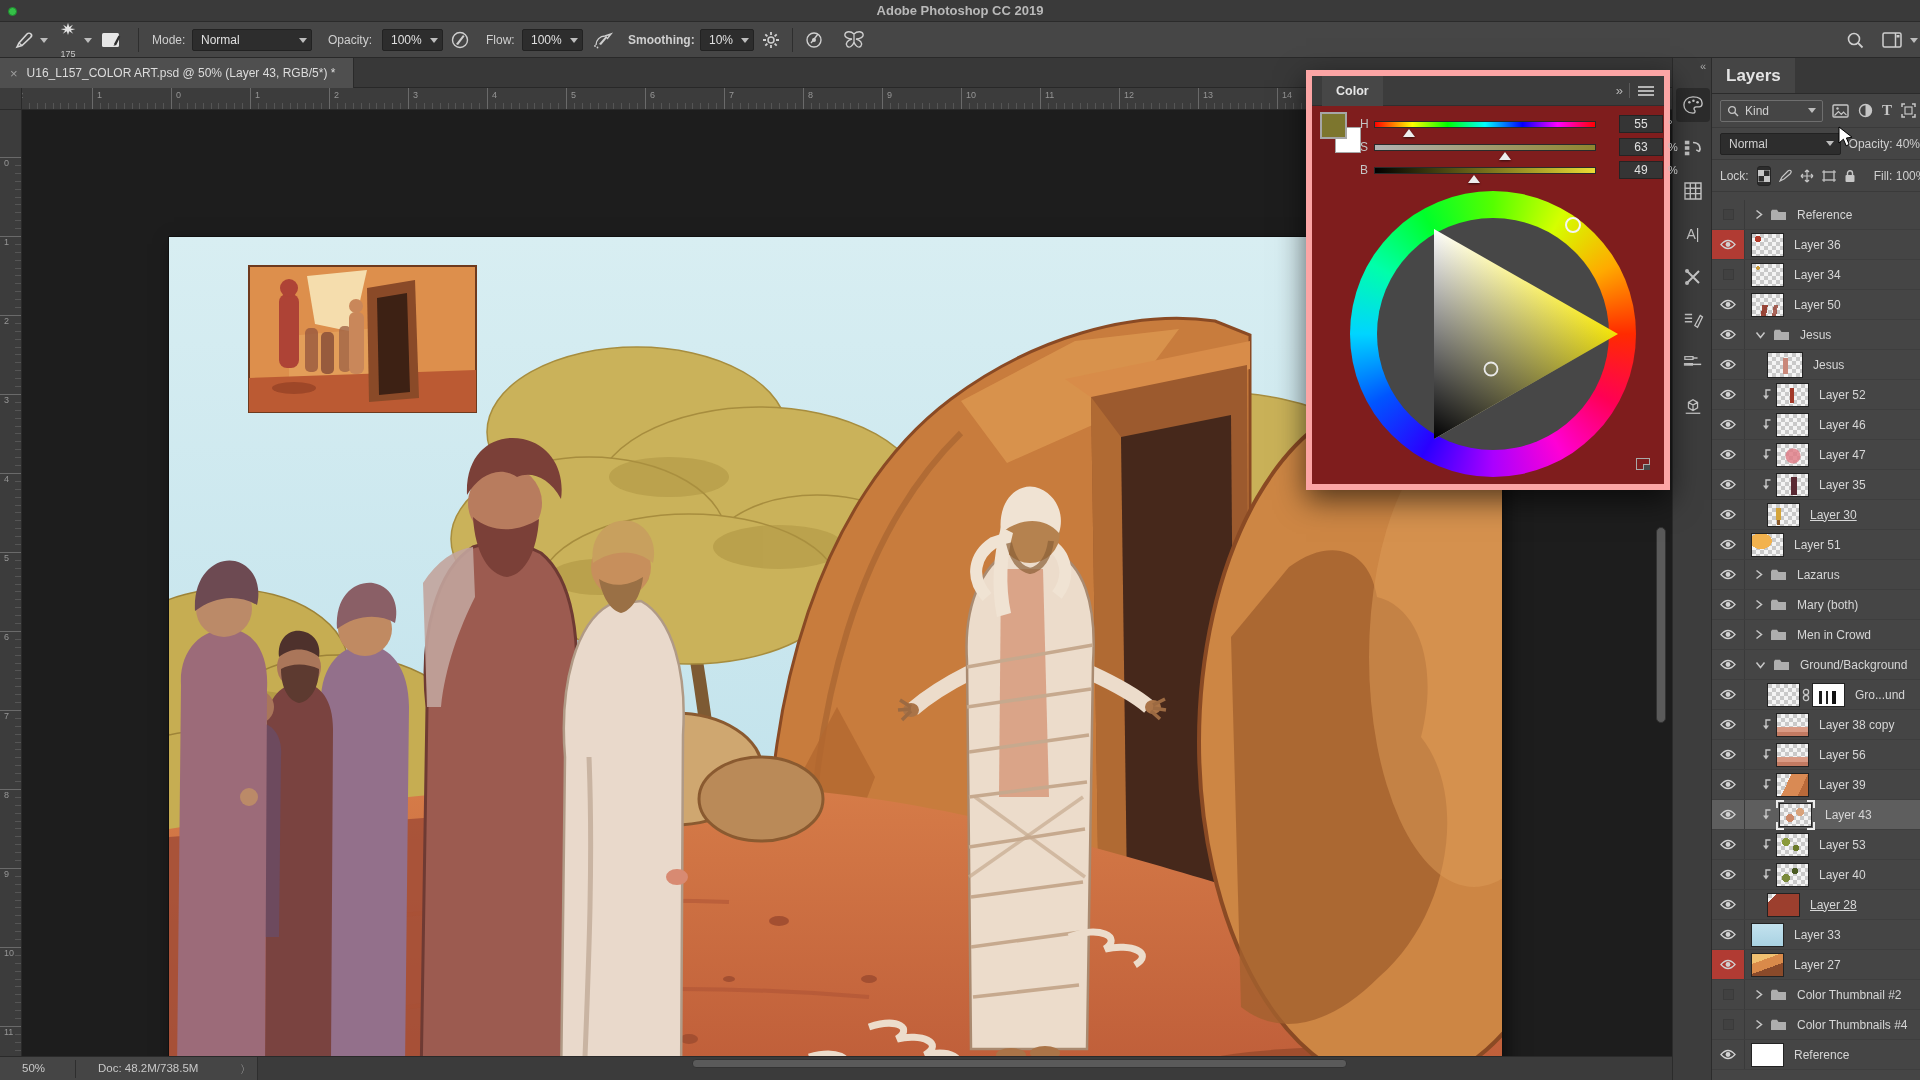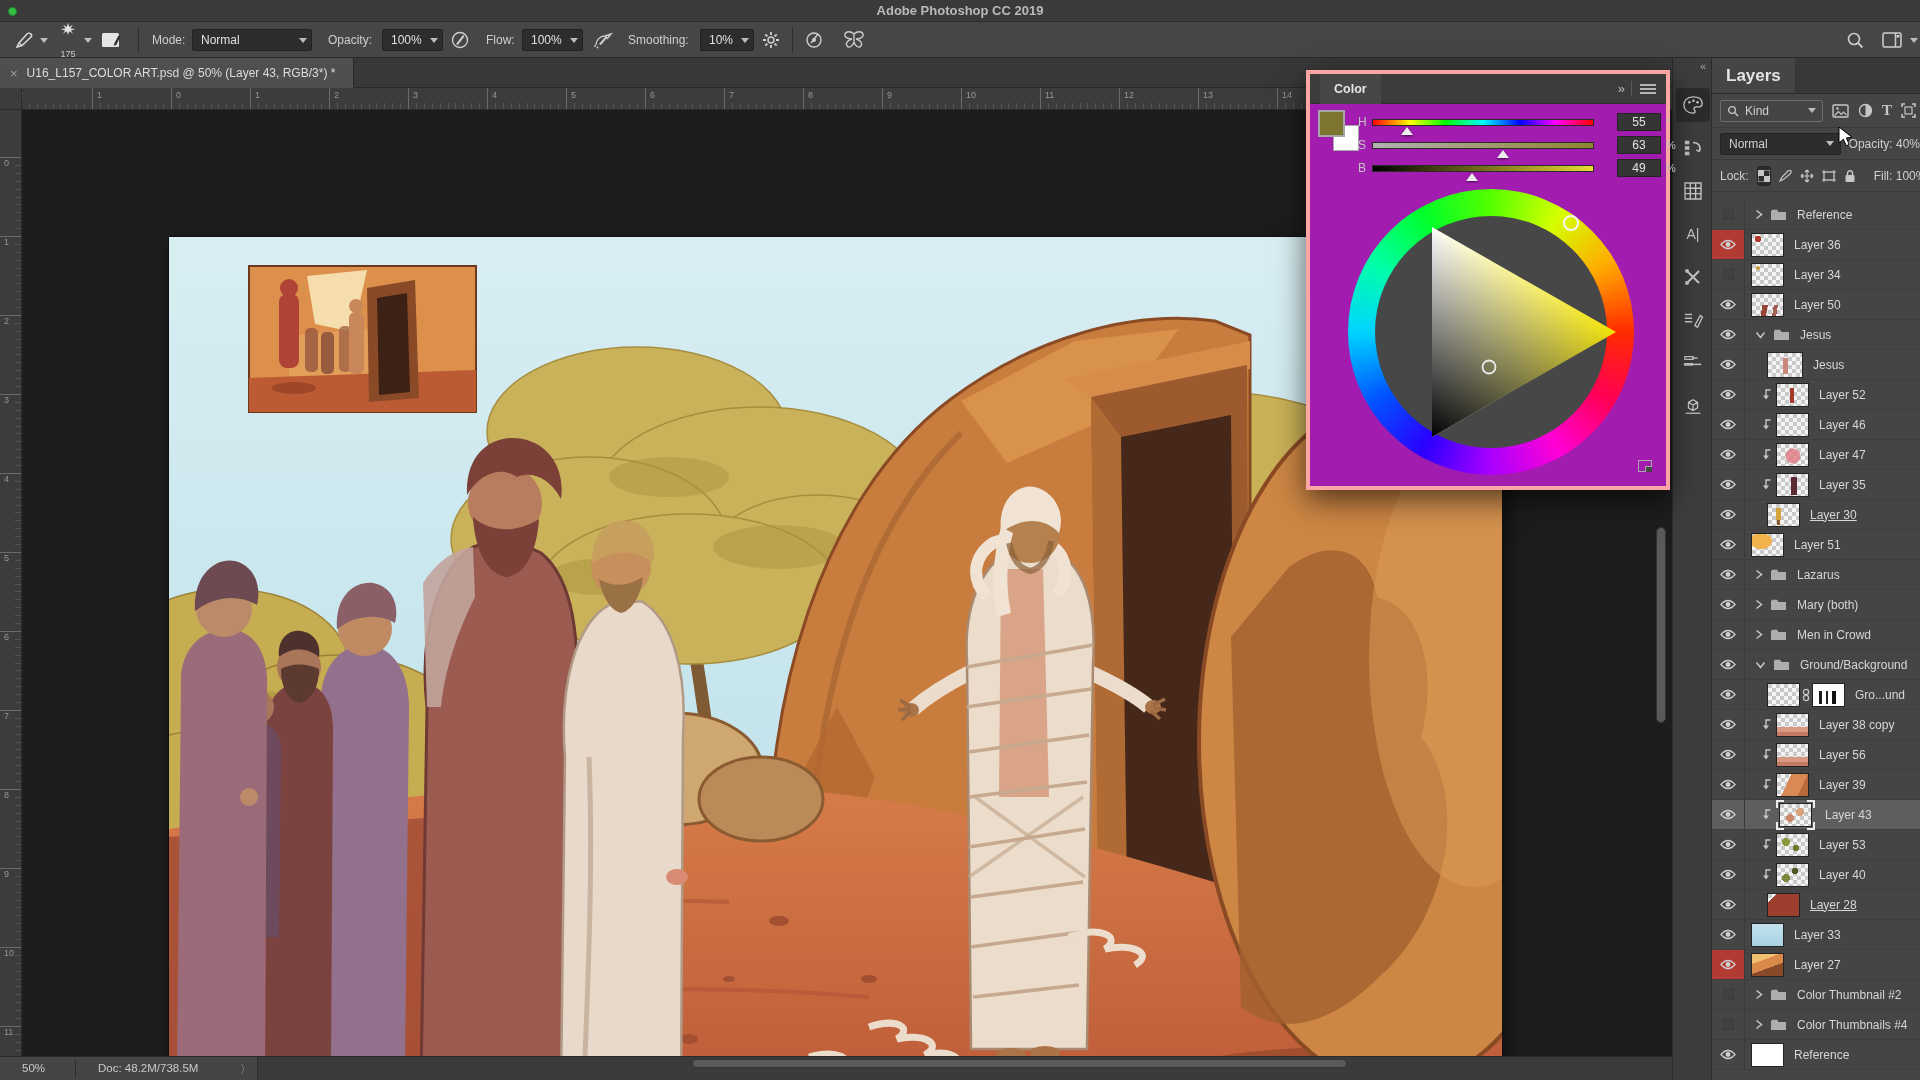--- a/index.html
+++ b/index.html
@@ -130,22 +130,22 @@
   .th-spots{background:radial-gradient(circle 4px at 10px 14px,#cc8a6a 0 4px,transparent 4px),radial-gradient(circle 4px at 20px 8px,#d9a27a 0 4px,transparent 4px),repeating-conic-gradient(#f4f4f4 0 25%,#c9c9c9 0 50%) 0 0/8px 8px;}
   .th-green{background:radial-gradient(circle 4px at 9px 8px,#8a9a3a 0 4px,transparent 4px),radial-gradient(circle 3px at 19px 14px,#6a7a2a 0 3px,transparent 3px),repeating-conic-gradient(#f4f4f4 0 25%,#c9c9c9 0 50%) 0 0/8px 8px;}
   .th-green2{background:radial-gradient(circle 4px at 9px 14px,#7a8a3a 0 4px,transparent 4px),radial-gradient(circle 3px at 18px 7px,#4a5a22 0 3px,transparent 3px),repeating-conic-gradient(#f4f4f4 0 25%,#c9c9c9 0 50%) 0 0/8px 8px;}
   .th-red-art{background:linear-gradient(135deg,rgba(0,0,0,0) 0 16%,#9c3f2e 16%),repeating-conic-gradient(#f4f4f4 0 25%,#c9c9c9 0 50%) 0 0/8px 8px;}
   .th-sky{background:linear-gradient(#c3e2ee,#a9d2e2);}
   .th-art{background:linear-gradient(160deg,#f0c070 0 30%,#d98a4a 30% 60%,#8a4a2a 60%);}
   .th-white{background:#fff;}
   .th-mask{background:linear-gradient(90deg,transparent 0 6px,#1a1a1a 6px 9px,transparent 9px 13px,#222 13px 15px,transparent 15px 19px,#111 19px 23px,transparent 23px) 0 7px/33px 13px no-repeat,#fff;}
 
   
-  #color-panel{position:absolute;left:1306px;top:70px;width:364px;height:420px;background:#a21caf;
-    border:4px solid #fca5a5;box-shadow:0 10px 28px rgba(0,0,0,.6);z-index:50;color:#cfcfcf;font-size:12px;}
+  #color-panel{position:absolute;left:1306px;top:70px;width:364px;height:420px;background:#7f1d1d;
+    border:6px solid #fca5a5;box-shadow:0 10px 28px rgba(0,0,0,.6);z-index:50;color:#cfcfcf;font-size:12px;}
   #cp-header{height:30px;background:#3c3c3c;border-bottom:1px solid #2f2f2f;position:relative;}
   #cp-tab{position:absolute;left:10px;top:0;height:30px;display:flex;align-items:center;background:#474747;
     padding:0 14px;font-weight:bold;color:#e6e6e6;font-size:12.5px;}
   #cp-collapse{position:absolute;right:42px;top:7px;color:#b5b5b5;font-size:13px;letter-spacing:-1px;}
   #cp-hr{position:absolute;right:34px;top:7px;width:1px;height:15px;background:#5a5a5a;}
   #cp-menu{position:absolute;right:10px;top:10px;width:16px;height:10px;
     border-top:2px solid #b5b5b5;border-bottom:2px solid #b5b5b5;}
   #cp-menu::after{content:"";display:block;height:2px;background:#b5b5b5;margin-top:2px;}
   .cp-row{position:absolute;left:48px;height:16px;display:flex;align-items:center;}
   .cp-lab{width:14px;color:#c4c4c4;}
@@ -238,21 +238,21 @@
       </div>
     </div>
   <div class="ob icon-btn" style="left:592px;">
     <svg class="ic" width="22" height="20" viewBox="0 0 22 20">
         <path d="M4 15 C4 10 8 6 13 6 L19 4 L15 9" fill="none" stroke="#cfcfcf" stroke-width="1.4"></path>
         <path d="M7 14 L14 6 l1.5 1.2 L9 15 Z" fill="#cfcfcf"></path>
         <circle cx="3" cy="16" r="0.9" fill="#cfcfcf"></circle>
         <circle cx="5.5" cy="17.5" r="0.9" fill="#cfcfcf"></circle>
       </svg>
   </div>
-  <div class="ob ob-label" style="left:628px;">Smoothing:</div>
+  <div class="ob ob-label" style="left:628px;font-weight:bold;">Smoothing:</div>
   <div class="ob" style="left:700px;">
       <div class="ob-select">
     <span>10%</span>
         <span class="chev"></span>
       </div>
     </div>
   <div class="ob icon-btn" style="left:762px;">
     <svg class="ic" width="18" height="18" viewBox="0 0 18 18">
         <circle cx="9" cy="9" r="3" fill="none" stroke="#cfcfcf" stroke-width="1.5"></circle>
         <g stroke="#cfcfcf" stroke-width="1.8">
@@ -287,21 +287,21 @@
       </svg>
   </div>
   <div class="ob" style="left:1910px;">
       <span class="chev"></span>
     </div>
 </div>
 
 <div id="tabbar">
   <div id="doctab">
     <span class="close">×</span>
-    <span>U16_L157_COLOR ART.psd @ 50% (Layer 43, RGB/3*) *</span>
+    <span>U16_L157_COLOR ART.psd @ 50% (Layer 43, RGB/5*) *</span>
   </div>
 </div>
 
 <div id="viewport">
   <div id="canvas-doc">
     <svg width="1333" height="864" viewBox="0 0 1333 864">
       <defs>
         <linearGradient id="sky" x1="0" y1="0" x2="0" y2="1">
             <stop offset="0" stop-color="#d8eef2"></stop>
             <stop offset="1" stop-color="#b7dde9"></stop>

